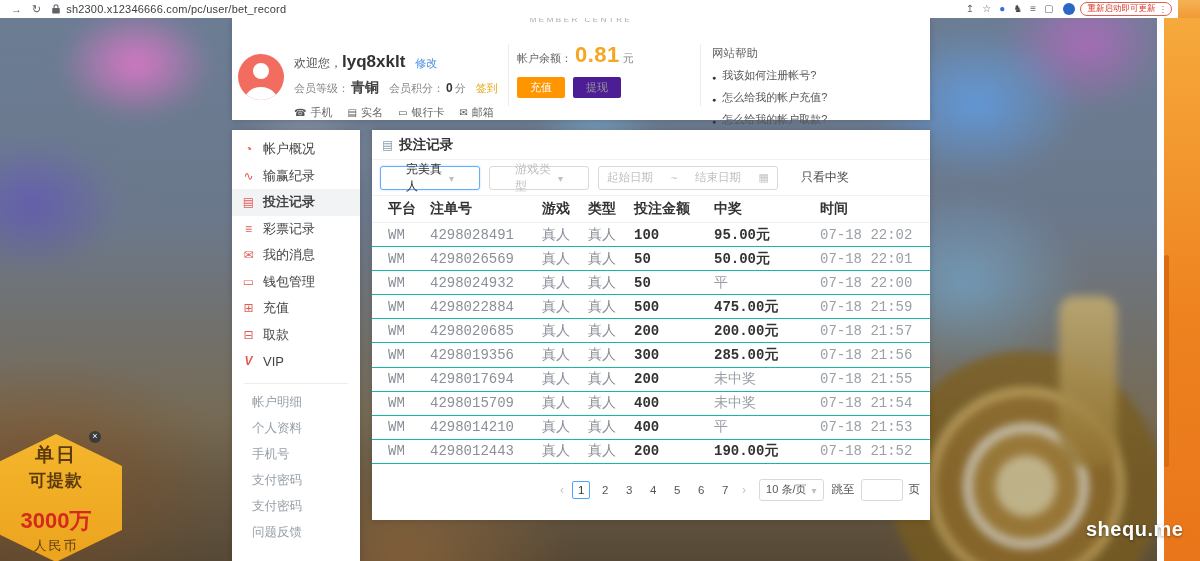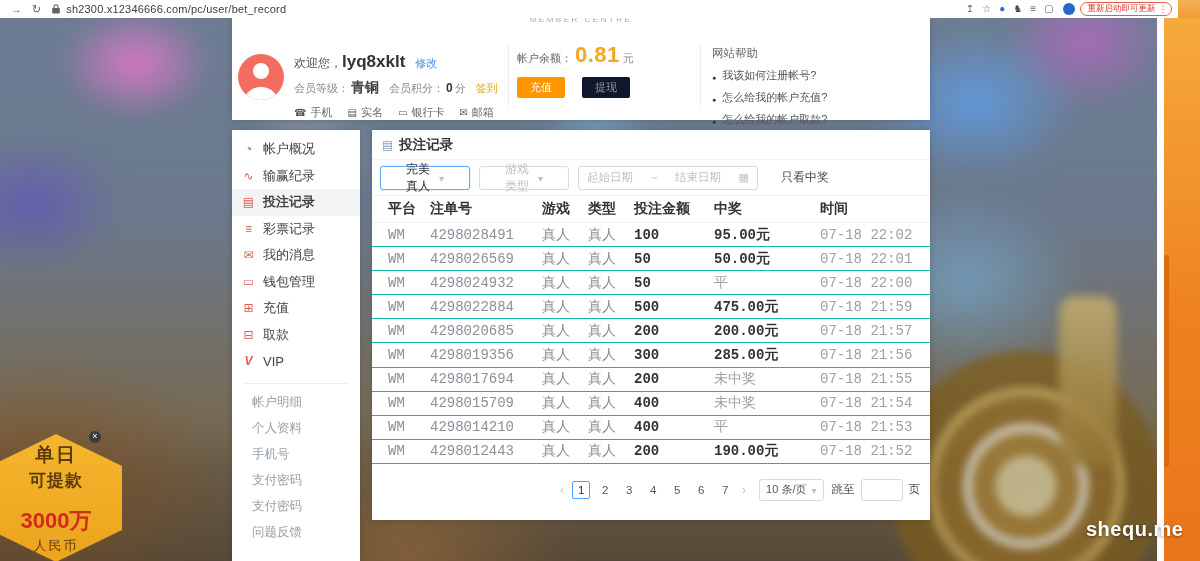--- a/index.html
+++ b/index.html
@@ -66,21 +66,21 @@
   .v-item { display: flex; align-items: center; margin-right: 15px; }
   .v-ic { margin-right: 4px; font-size: 10px; color: #555; }
   .vdiv { position: absolute; top: 26px; bottom: 14px; width: 1px; background: #ececec; }
   .balance { position: absolute; left: 285px; top: 24px; }
   .bal-label { font-size: 11px; color: #666; }
   .bal-val { font-size: 22px; font-weight: bold; color: #f5a623; margin: 0 3px; letter-spacing: .5px; }
   .bal-unit { font-size: 11px; color: #888; }
   .bal-btns { margin-top: 9px; display: flex; }
   .btn { font-size: 11px; border-radius: 2px; padding: 3px 13px; text-align: center; }
   .btn-recharge { background: #ff9600; color: #fff; }
-  .btn-withdraw { background: #0f172a; color: #999; margin-left: 17px; }
+  .btn-withdraw { background: #4c1d95; color: #999; margin-left: 8px; }
   .help { position: absolute; left: 480px; top: 28px; }
   .help-title { font-size: 11.5px; color: #666; }
   .help-item { margin-top: 7px; font-size: 11px; color: #555; display: flex; align-items: center; white-space: nowrap; }
   .ic-bullet::before { content: "●"; font-size: 7px; color: #333; margin-right: 6px; }
 
   
   .sidebar { left: 232px; top: 112px; width: 128px; height: 431px; }
   .s-list { padding-top: 6px; }
   .s-item { display: flex; align-items: center; height: 26.5px; padding-left: 9px; font-size: 13px; color: #444; cursor: pointer; }
   .s-item.active { background: #f2f3f5; font-weight: bold; }
@@ -89,21 +89,21 @@
   .s-div { border-top: 1px solid #ededed; margin: 8px 12px 6px; }
   .s-item2 { display: flex; align-items: center; height: 26px; padding-left: 20px; font-size: 12.5px; color: #98a0a8; cursor: pointer; }
 
   
   .main { left: 372px; top: 112px; width: 558px; height: 390px; }
   .m-header { display: flex; align-items: center; height: 30px; padding-left: 10px; border-bottom: 1px solid #f2f2f2; }
   .ic-doc { color: #8aa0b5; font-size: 12px; }
   .ic-doc::before { content: "▤"; }
   .m-title { font-size: 13.5px; font-weight: bold; color: #333; margin-left: 6px; }
   .filters { display: flex; align-items: center; height: 36px; padding-left: 8px; border-bottom: 1px solid #f2f2f2; }
-  .sel { display: flex; align-items: center; justify-content: flex-end; width: 90px; height: 24px; border: 1px solid #d9d9d9; border-radius: 3px; padding: 0 25px; font-size: 12px; color: #bfbfbf; margin-right: 9px; background: #fff; }
+  .sel { display: flex; align-items: center; justify-content: flex-end; width: 100px; height: 24px; border: 1px solid #d9d9d9; border-radius: 3px; padding: 0 25px; font-size: 12px; color: #bfbfbf; margin-right: 9px; background: #fff; }
   .sel.focused { border-color: #62adff; color: #333; box-shadow: 0 0 2px rgba(98,173,255,.5); }
   .ic-caret::before { content: "▾"; color: #bfbfbf; font-size: 10px; }
   .datebox { display: flex; align-items: center; justify-content: space-between; width: 180px; height: 24px; border: 1px solid #d9d9d9; border-radius: 3px; padding: 0 8px; font-size: 11.5px; color: #bfbfbf; margin-right: 9px; background: #fff; }
   .ic-cal::before { content: "▦"; color: #c5c5c5; font-size: 11px; }
   .only-win { font-size: 12px; color: #444; margin-left: 14px; cursor: pointer; }
   .t-head, .t-row { display: grid; grid-template-columns: 42px 112px 46px 46px 80px 106px 1fr; align-items: center; padding-left: 16px; font-size: 14px; }
   .t-head { height: 27px; font-weight: bold; color: #333; border-bottom: 1px solid #f0f0f0; }
   .t-row { height: 24.1px; border-bottom: 1px solid #14b8a6; color: #8a8f99; font-family: Liberation Mono, monospace; }
   .c-amt { color: #333; font-weight: bold; }
   .c-win.st-win { color: #333; font-weight: bold; }

